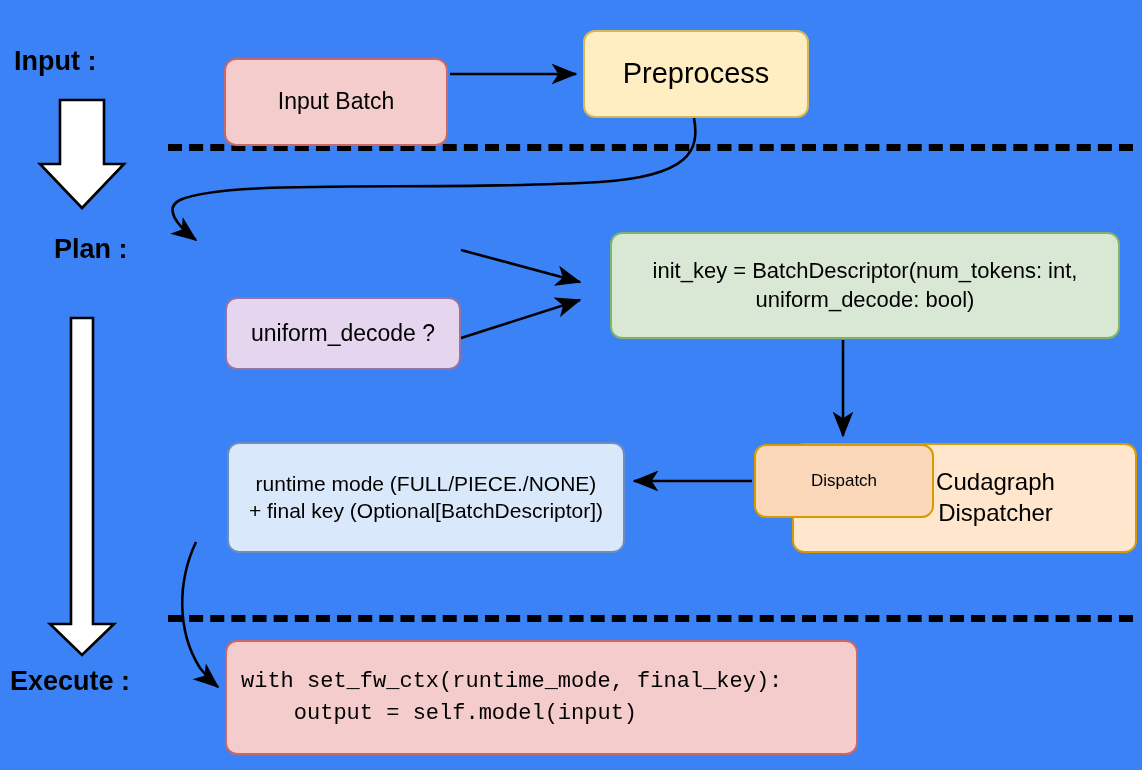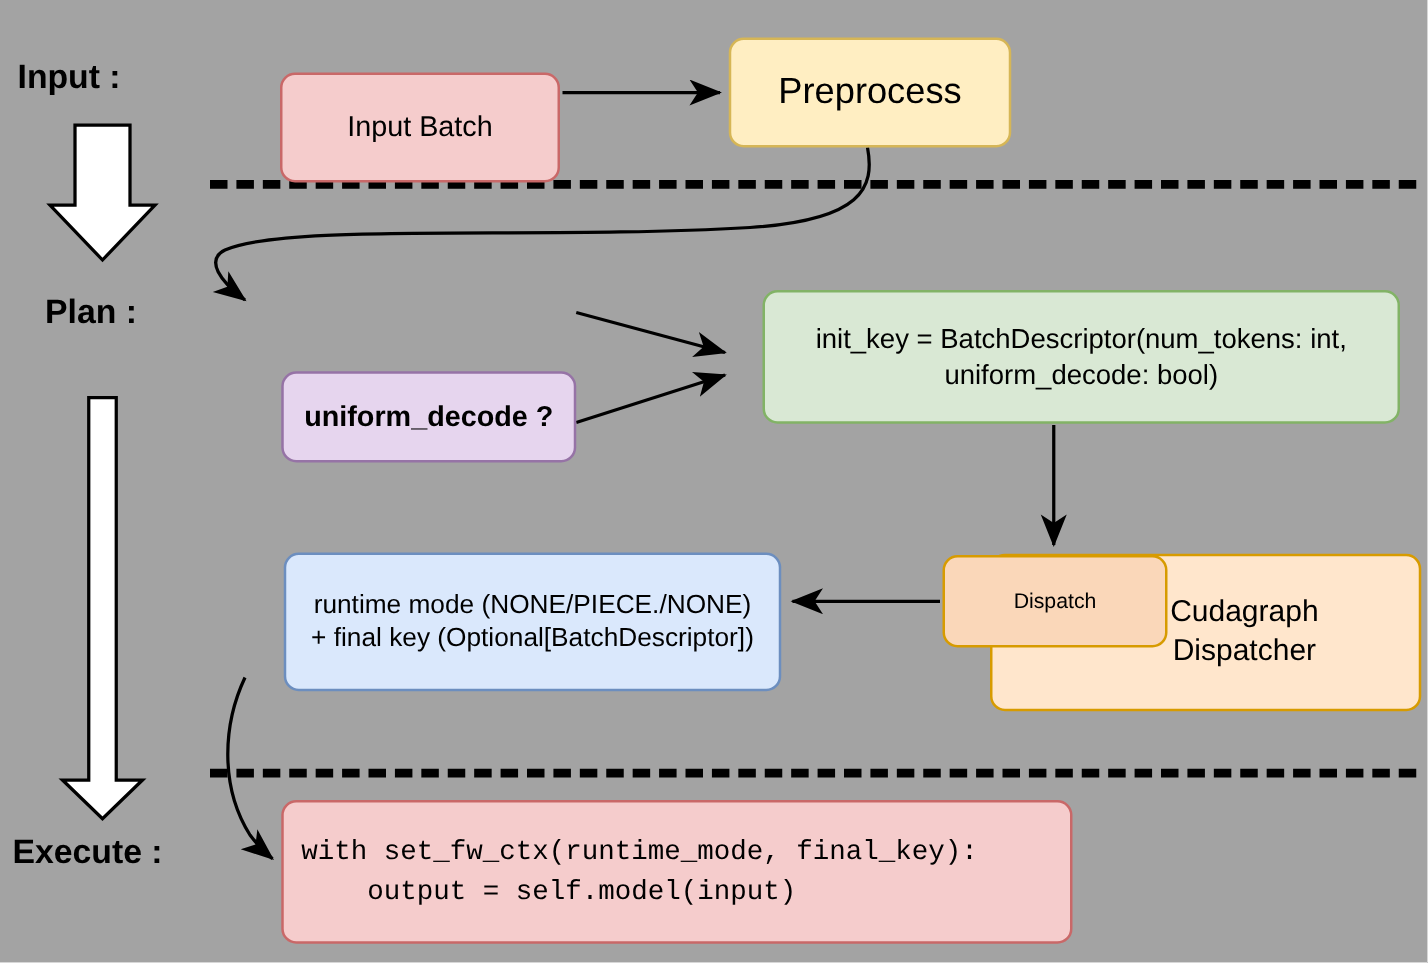--- a/index.html
+++ b/index.html
@@ -41,27 +41,27 @@
     justify-content:flex-start;
     white-space:pre;
     line-height:1.45;
     padding-left:14px;
   }
   svg.overlay{position:absolute;left:0;top:0;width:1142px;height:770px;overflow:visible;}
 </style>
 </head>
 <body>
 
-<div id="stage" style="background: #a3a3a3;">
+<div id="stage" style="background: #3b82f6;">
 
   <div class="divider" id="divider-0" style="left: 168px; top: 144px; width: 965px;"></div>
   <div class="divider" id="divider-1" style="left: 168px; top: 615px; width: 965px;"></div>
 
   <div class="stage-label" id="label-0" style="left: 14px; top: 46px;">Input :</div>
-  <div class="stage-label" id="label-1" style="left: 36px; top: 234px;">Plan :</div>
+  <div class="stage-label" id="label-1" style="left: 54px; top: 234px;">Plan :</div>
   <div class="stage-label" id="label-2" style="left: 10px; top: 666px;">Execute :</div>
 
   <svg class="overlay">
     <defs>
       <marker id="ah" markerWidth="11" markerHeight="11" refX="9.4" refY="4" orient="auto">
         <path d="M0,0 L10,4 L0,8 L2.6,4 z" fill="#000000"></path>
       </marker>
     </defs>
 
     <polygon points="60,100 104,100 104,164 124,164 82,208 40,164 60,164" fill="#ffffff" stroke="#000000" stroke-width="2.6" transform="translate(0,0)"></polygon>
@@ -78,24 +78,24 @@
 
     <path d="M843,340 L843,436" fill="none" stroke="#000000" stroke-width="2.6" marker-end="url(#ah)"></path>
 
     <path d="M752,481 L634,481" fill="none" stroke="#000000" stroke-width="2.6" marker-end="url(#ah)"></path>
 
     <path d="M196,542 C178,580 176,630 200,668 C206,676 212,682 218,687" fill="none" stroke="#000000" stroke-width="2.6" marker-end="url(#ah)"></path>
   </svg>
 
   <div class="node" id="node-0" style="left: 224px; top: 30px; width: 224px; height: 88px; background: rgb(245, 204, 204); border: 2px solid rgb(201, 104, 104); font-size: 23px; margin-top: 28px;">Input Batch</div>
   <div class="node" id="node-1" style="left: 583px; top: 30px; width: 226px; height: 88px; background: rgb(255, 238, 194); border: 2px solid rgb(214, 182, 86); font-size: 29px;">Preprocess</div>
-  <div class="node" id="node-3" style="left: 225px; top: 297px; width: 236px; height: 73px; background: rgb(230, 213, 238); border: 2px solid rgb(150, 115, 166); font-size: 23px; font-weight: bold;">uniform_decode ?</div>
+  <div class="node" id="node-3" style="left: 225px; top: 297px; width: 236px; height: 73px; background: rgb(230, 213, 238); border: 2px solid rgb(150, 115, 166); font-size: 23px;">uniform_decode ?</div>
   <div class="node" id="node-4" style="left: 588px; top: 232px; width: 510px; height: 107px; background: rgb(217, 232, 212); border: 2px solid rgb(130, 179, 102); font-size: 22px; margin-left: 22px;">init_key = BatchDescriptor(num_tokens: int,
 uniform_decode: bool)</div>
-  <div class="node" id="node-5" style="left: 792px; top: 443px; width: 345px; height: 126px; background: rgb(255, 230, 204); border: 2px solid rgb(215, 155, 0); font-size: 24px; padding-left: 72px; z-index: 1;">Cudagraph
+  <div class="node" id="node-5" style="left: 792px; top: 443px; width: 345px; height: 110px; background: rgb(255, 230, 204); border: 2px solid rgb(215, 155, 0); font-size: 24px; padding-left: 72px; z-index: 1;">Cudagraph
 Dispatcher</div>
   <div class="node" id="node-6" style="left: 754px; top: 444px; width: 180px; height: 74px; background: rgb(250, 215, 185); border: 2px solid rgb(215, 155, 0); font-size: 17px; z-index: 2;">Dispatch</div>
-  <div class="node" id="node-7" style="left: 227px; top: 442px; width: 398px; height: 111px; background: rgb(218, 232, 252); border: 2px solid rgb(108, 142, 191); font-size: 21px;">runtime mode (NONE/PIECE./NONE)
+  <div class="node" id="node-7" style="left: 227px; top: 442px; width: 398px; height: 111px; background: rgb(218, 232, 252); border: 2px solid rgb(108, 142, 191); font-size: 21px;">runtime mode (FULL/PIECE./NONE)
 + final key (Optional[BatchDescriptor])</div>
   <div class="node code" id="node-8" style="left: 225px; top: 640px; width: 633px; height: 115px; background: rgb(245, 204, 204); border: 2px solid rgb(201, 104, 104); font-size: 22px;">with set_fw_ctx(runtime_mode, final_key):
     output = self.model(input)</div>
 
 </div>
 
 </body></html>

